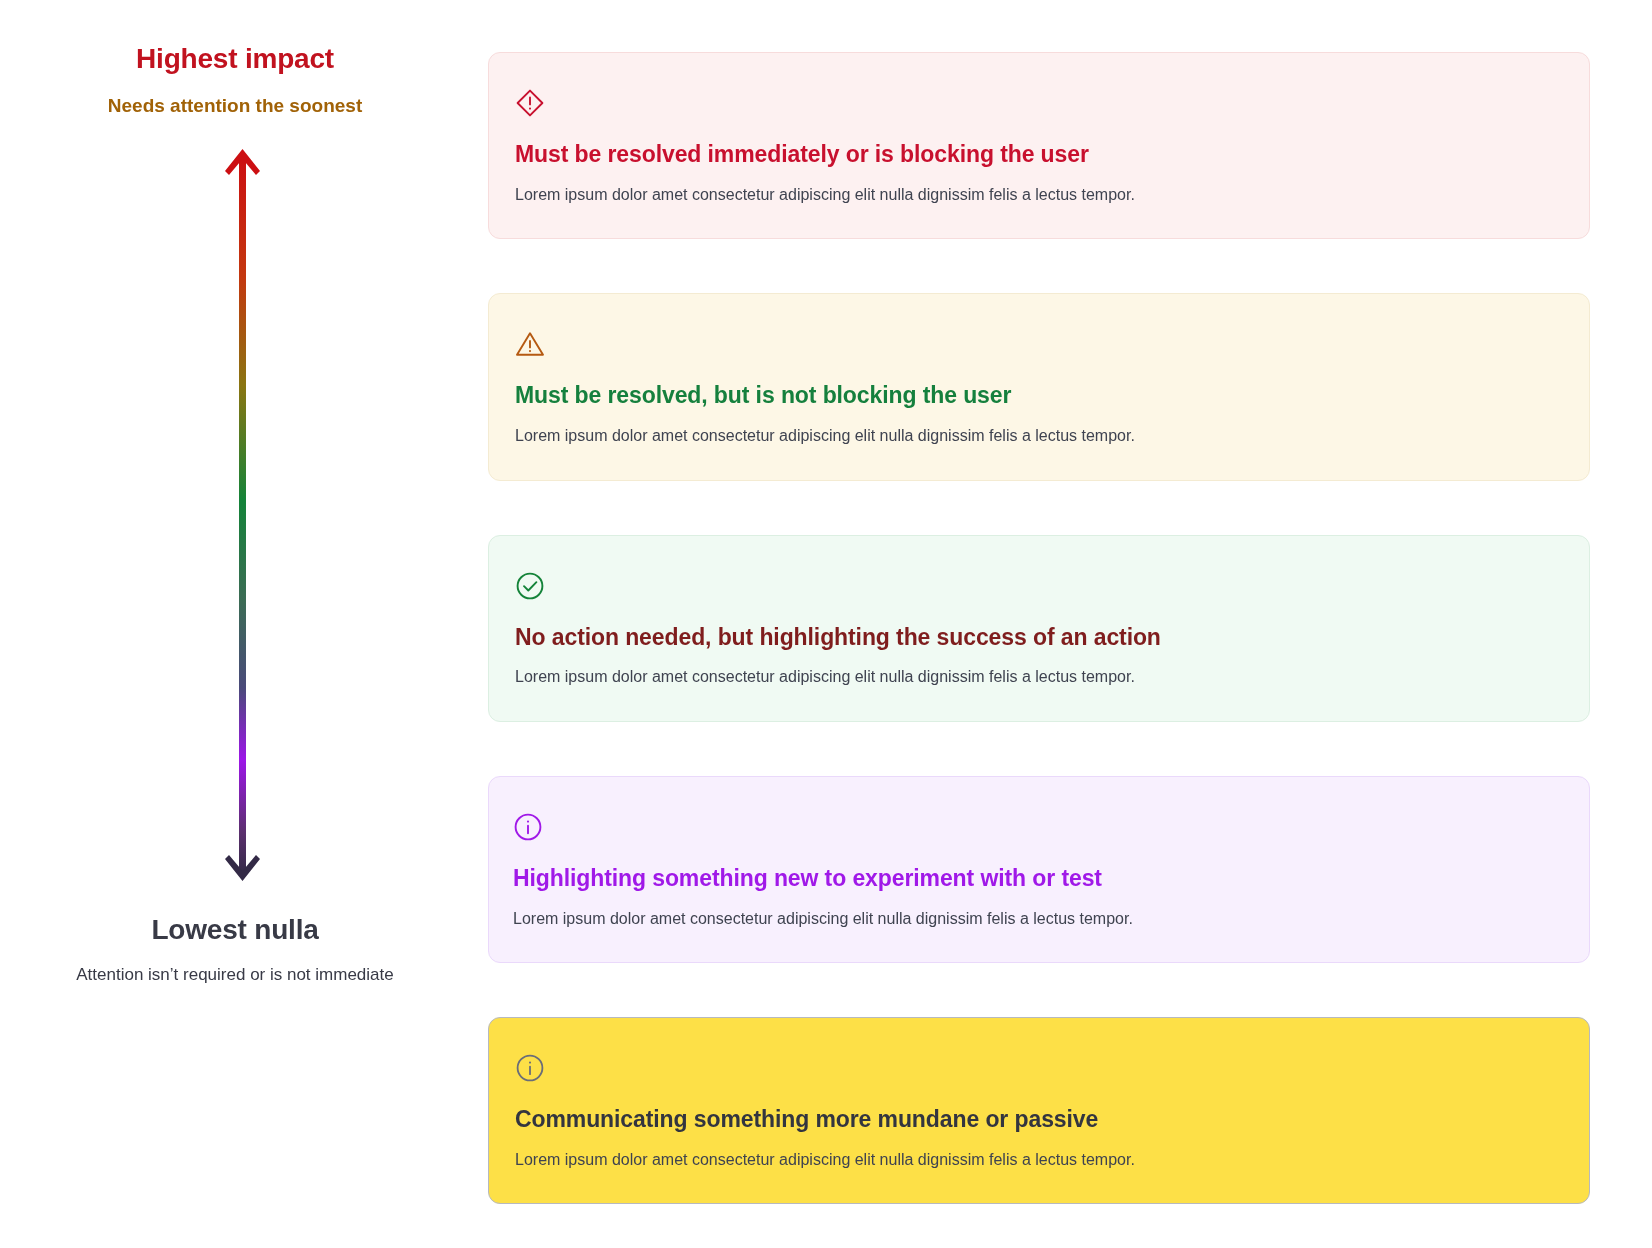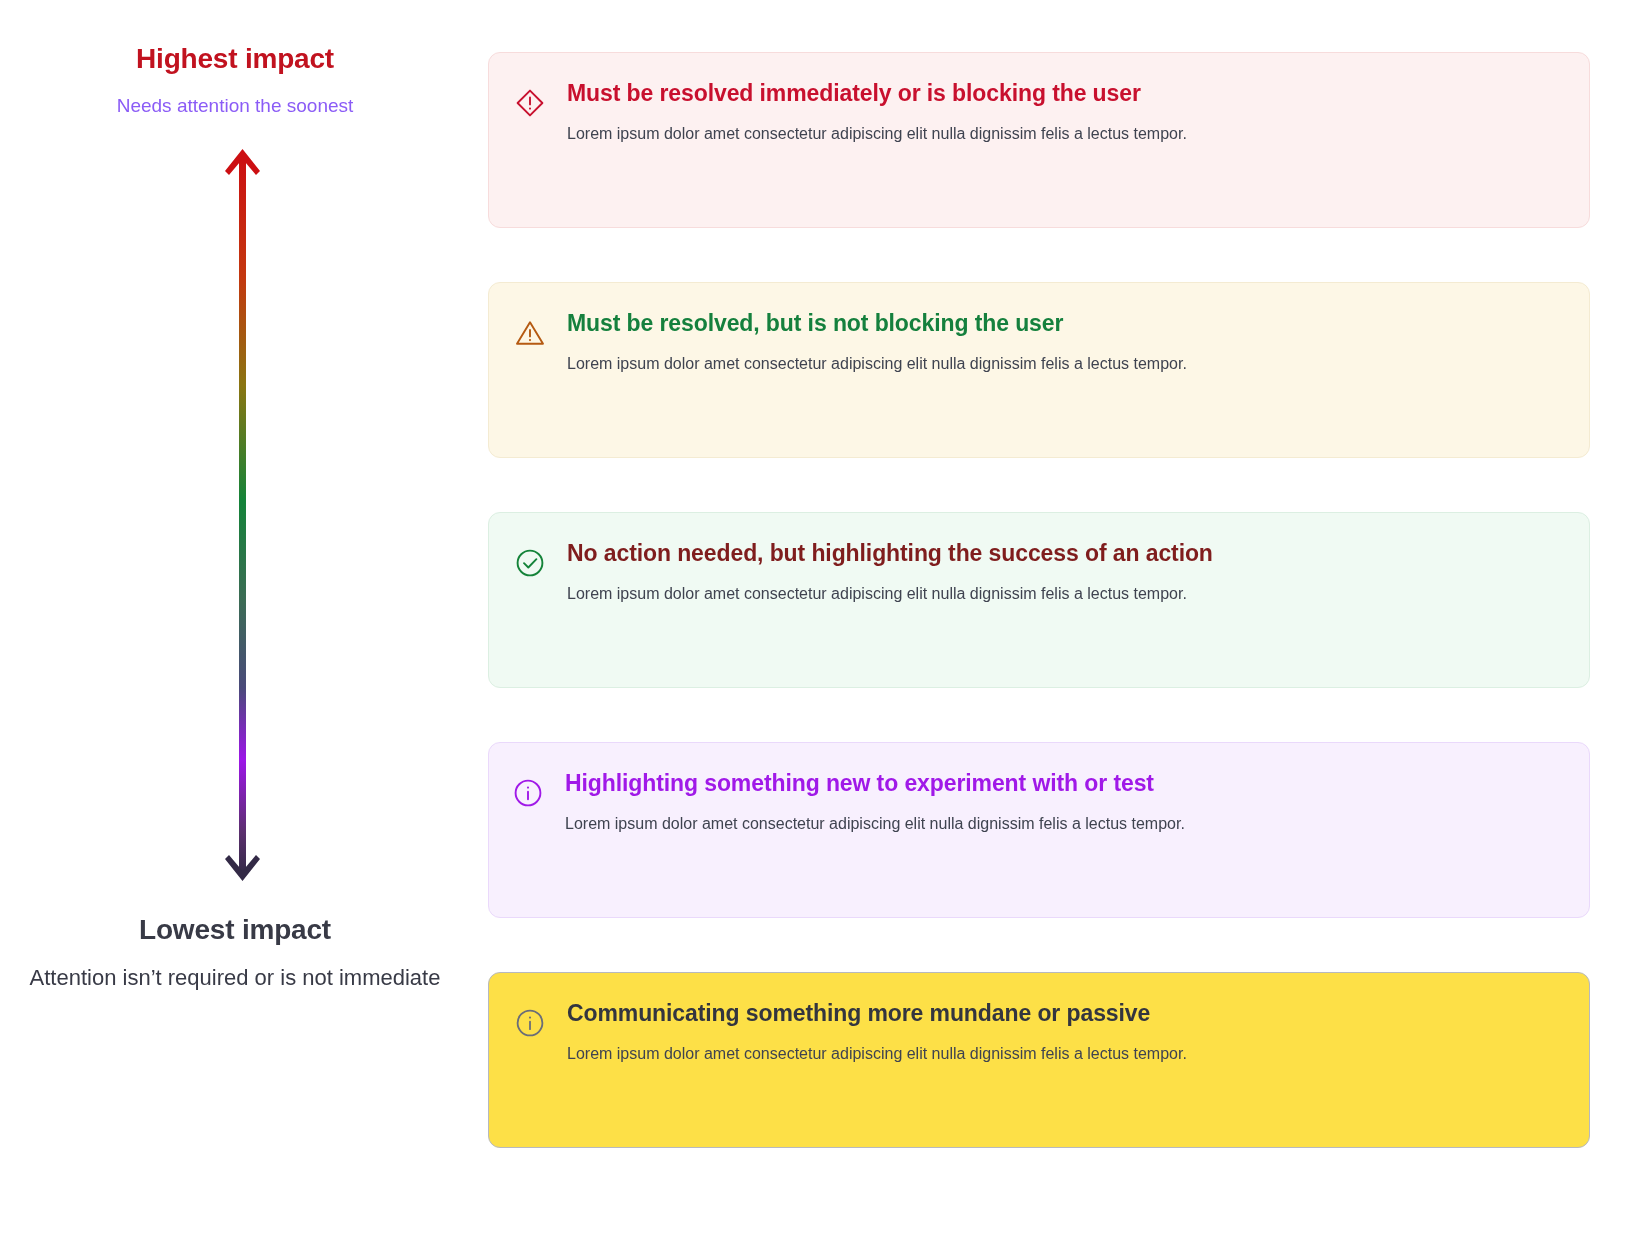--- a/index.html
+++ b/index.html
@@ -36,22 +36,22 @@
     font-size: 28px;
     font-weight: bold;
     color: #c1121f;
     letter-spacing: -0.2px;
     line-height: 1.1;
     text-align: center;
     margin: 0;
   }
   .scale-top-sub {
     font-size: 19px;
-    font-weight: normal;
-    color: #8b5cf6;
+    font-weight: bold;
+    color: #a16207;
     text-align: center;
     margin: 20px 0 0 0;
     line-height: 1.15;
   }
 
   .arrow-wrap {
     position: relative;
     width: 60px;
     height: 740px;
     margin-top: 28px;
@@ -62,21 +62,21 @@
   .scale-bottom-label {
     font-size: 28px;
     font-weight: bold;
     color: #383a46;
     letter-spacing: -0.2px;
     line-height: 1.1;
     text-align: center;
     margin: 30px 0 0 0;
   }
   .scale-bottom-sub {
-    font-size: 22px;
+    font-size: 17px;
     font-weight: normal;
     color: #383a46;
     text-align: left;
     margin: 20px 0 0 0;
     line-height: 1.15;
   }
 
   
   .cards-col {
     flex: 1 1 auto;
@@ -84,21 +84,21 @@
     display: flex;
     flex-direction: column;
     gap: 54px;
   }
 
   .card {
     border-radius: 12px;
     border: 1px solid transparent;
     padding: 26px 30px 30px 26px;
     display: flex;
-    flex-direction: row;
+    flex-direction: column;
     align-items: flex-start;
     gap: 22px;
     min-height: 176px;
   }
 
   .card-icon {
     flex: 0 0 auto;
     width: 30px;
     height: 30px;
     margin-top: 9px;
@@ -173,21 +173,21 @@
         </defs>
 
         <rect x="26" y="10" width="7" height="720" fill="url(#impactGrad)"></rect>
 
         <path d="M29.5 4 L47 26 L43 30 L29.5 14 L16 30 L12 26 Z" fill="#cc0f12"></path>
 
         <path d="M29.5 736 L47 714 L43 710 L29.5 726 L16 710 L12 714 Z" fill="#332a46"></path>
       </svg>
     </div>
 
-    <div class="scale-bottom-label">Lowest impact</div>
+    <div class="scale-bottom-label">Lowest nulla</div>
     <div class="scale-bottom-sub">Attention isn’t required or is not immediate</div>
   </div>
 
   <div class="cards-col">
 
     <div class="card card--critical">
       <span class="card-icon">
         <svg width="30" height="30" viewBox="0 0 30 30" fill="none" stroke="#c8102e" stroke-width="1.9" stroke-linecap="round" stroke-linejoin="round">
           <path d="M15 2.6 L27.4 15 L15 27.4 L2.6 15 Z"></path>
           <line x1="15" y1="9.4" x2="15" y2="16.4"></line>

